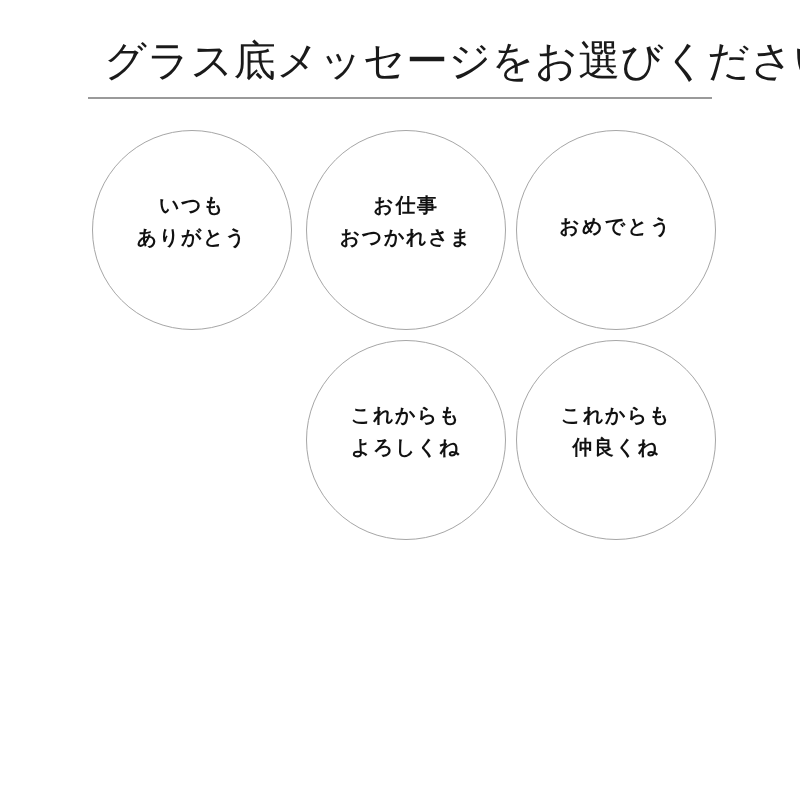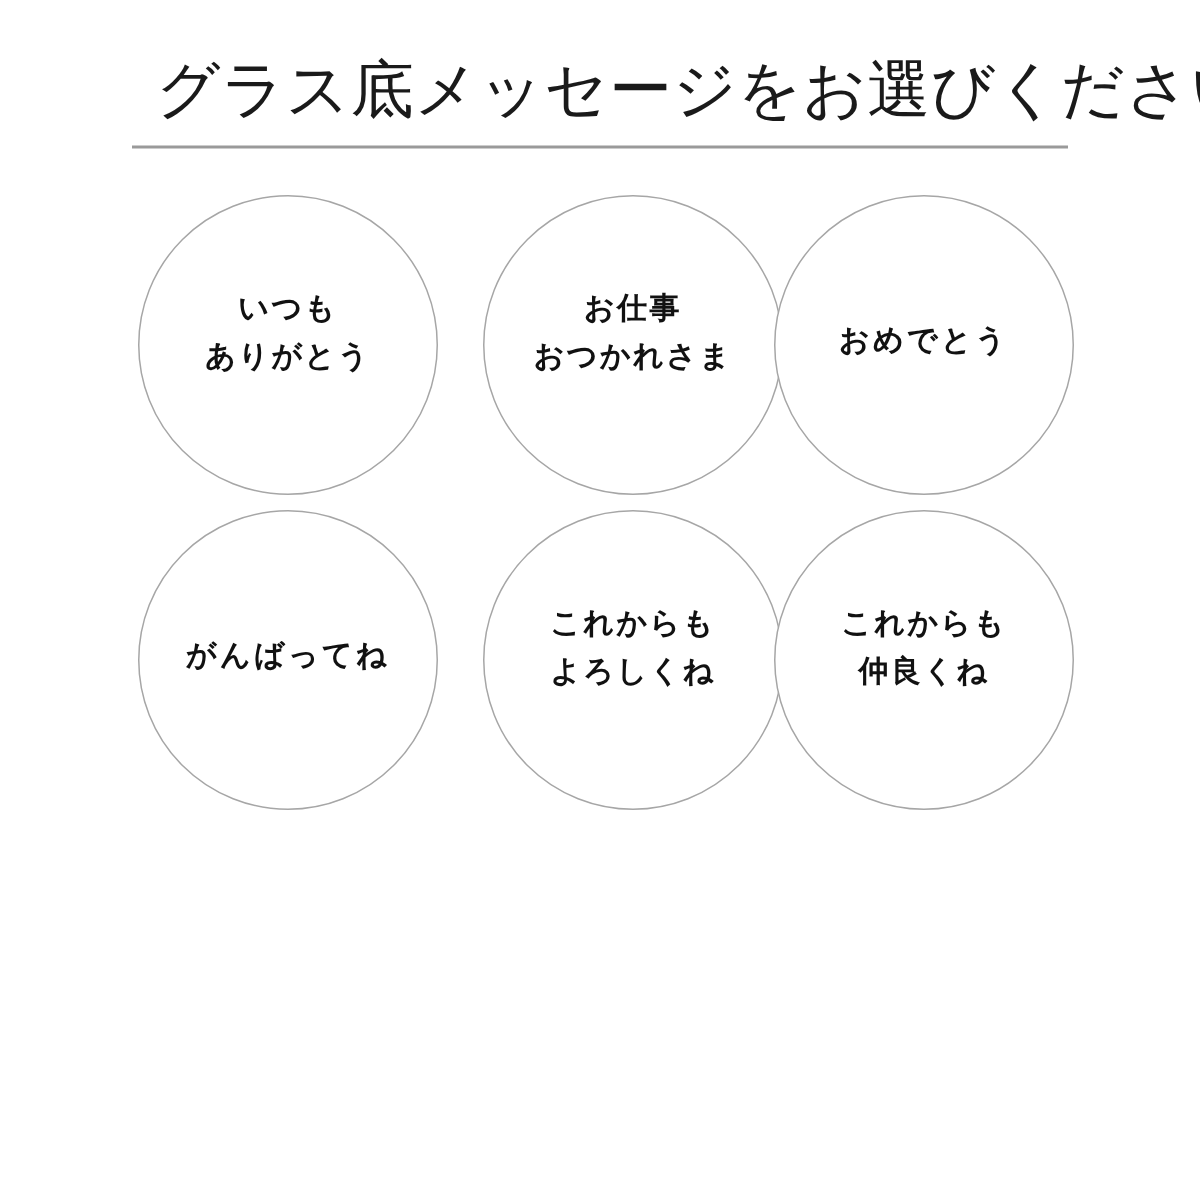--- a/index.html
+++ b/index.html
@@ -81,21 +81,21 @@
   }
 
   
   .option-circle.r1 { top: 0px; }
   
   .option-circle.r2 { top: 210px; }
   
   .option-circle.r3 { top: 418px; }
 
   .option-circle.c1 { left: 92px; }
-  .option-circle.c2 { left: 322px; }
+  .option-circle.c2 { left: 306px; }
   .option-circle.c3 { left: 516px; }
   .option-circle.cmid { left: 306px; }
 
   .option-label {
     
     transform: translateY(-9px);
     text-align: center;
     color: #111111;
     font-family: "DejaVu Sans", "Liberation Sans", sans-serif;
     font-size: 20px;
@@ -131,23 +131,20 @@
 
     <div class="option-circle r1 c2">
       <div class="option-label">お仕事
 おつかれさま</div>
     </div>
 
     <div class="option-circle r1 c3">
       <div class="option-label single">おめでとう</div>
     </div>
 
-    <div class="option-circle r2 c1">
-      <div class="option-label single">がんばってね</div>
-    </div>
 
     <div class="option-circle r2 c2">
       <div class="option-label">これからも
 よろしくね</div>
     </div>
 
     <div class="option-circle r2 c3">
       <div class="option-label">これからも
 仲良くね</div>
     </div>

